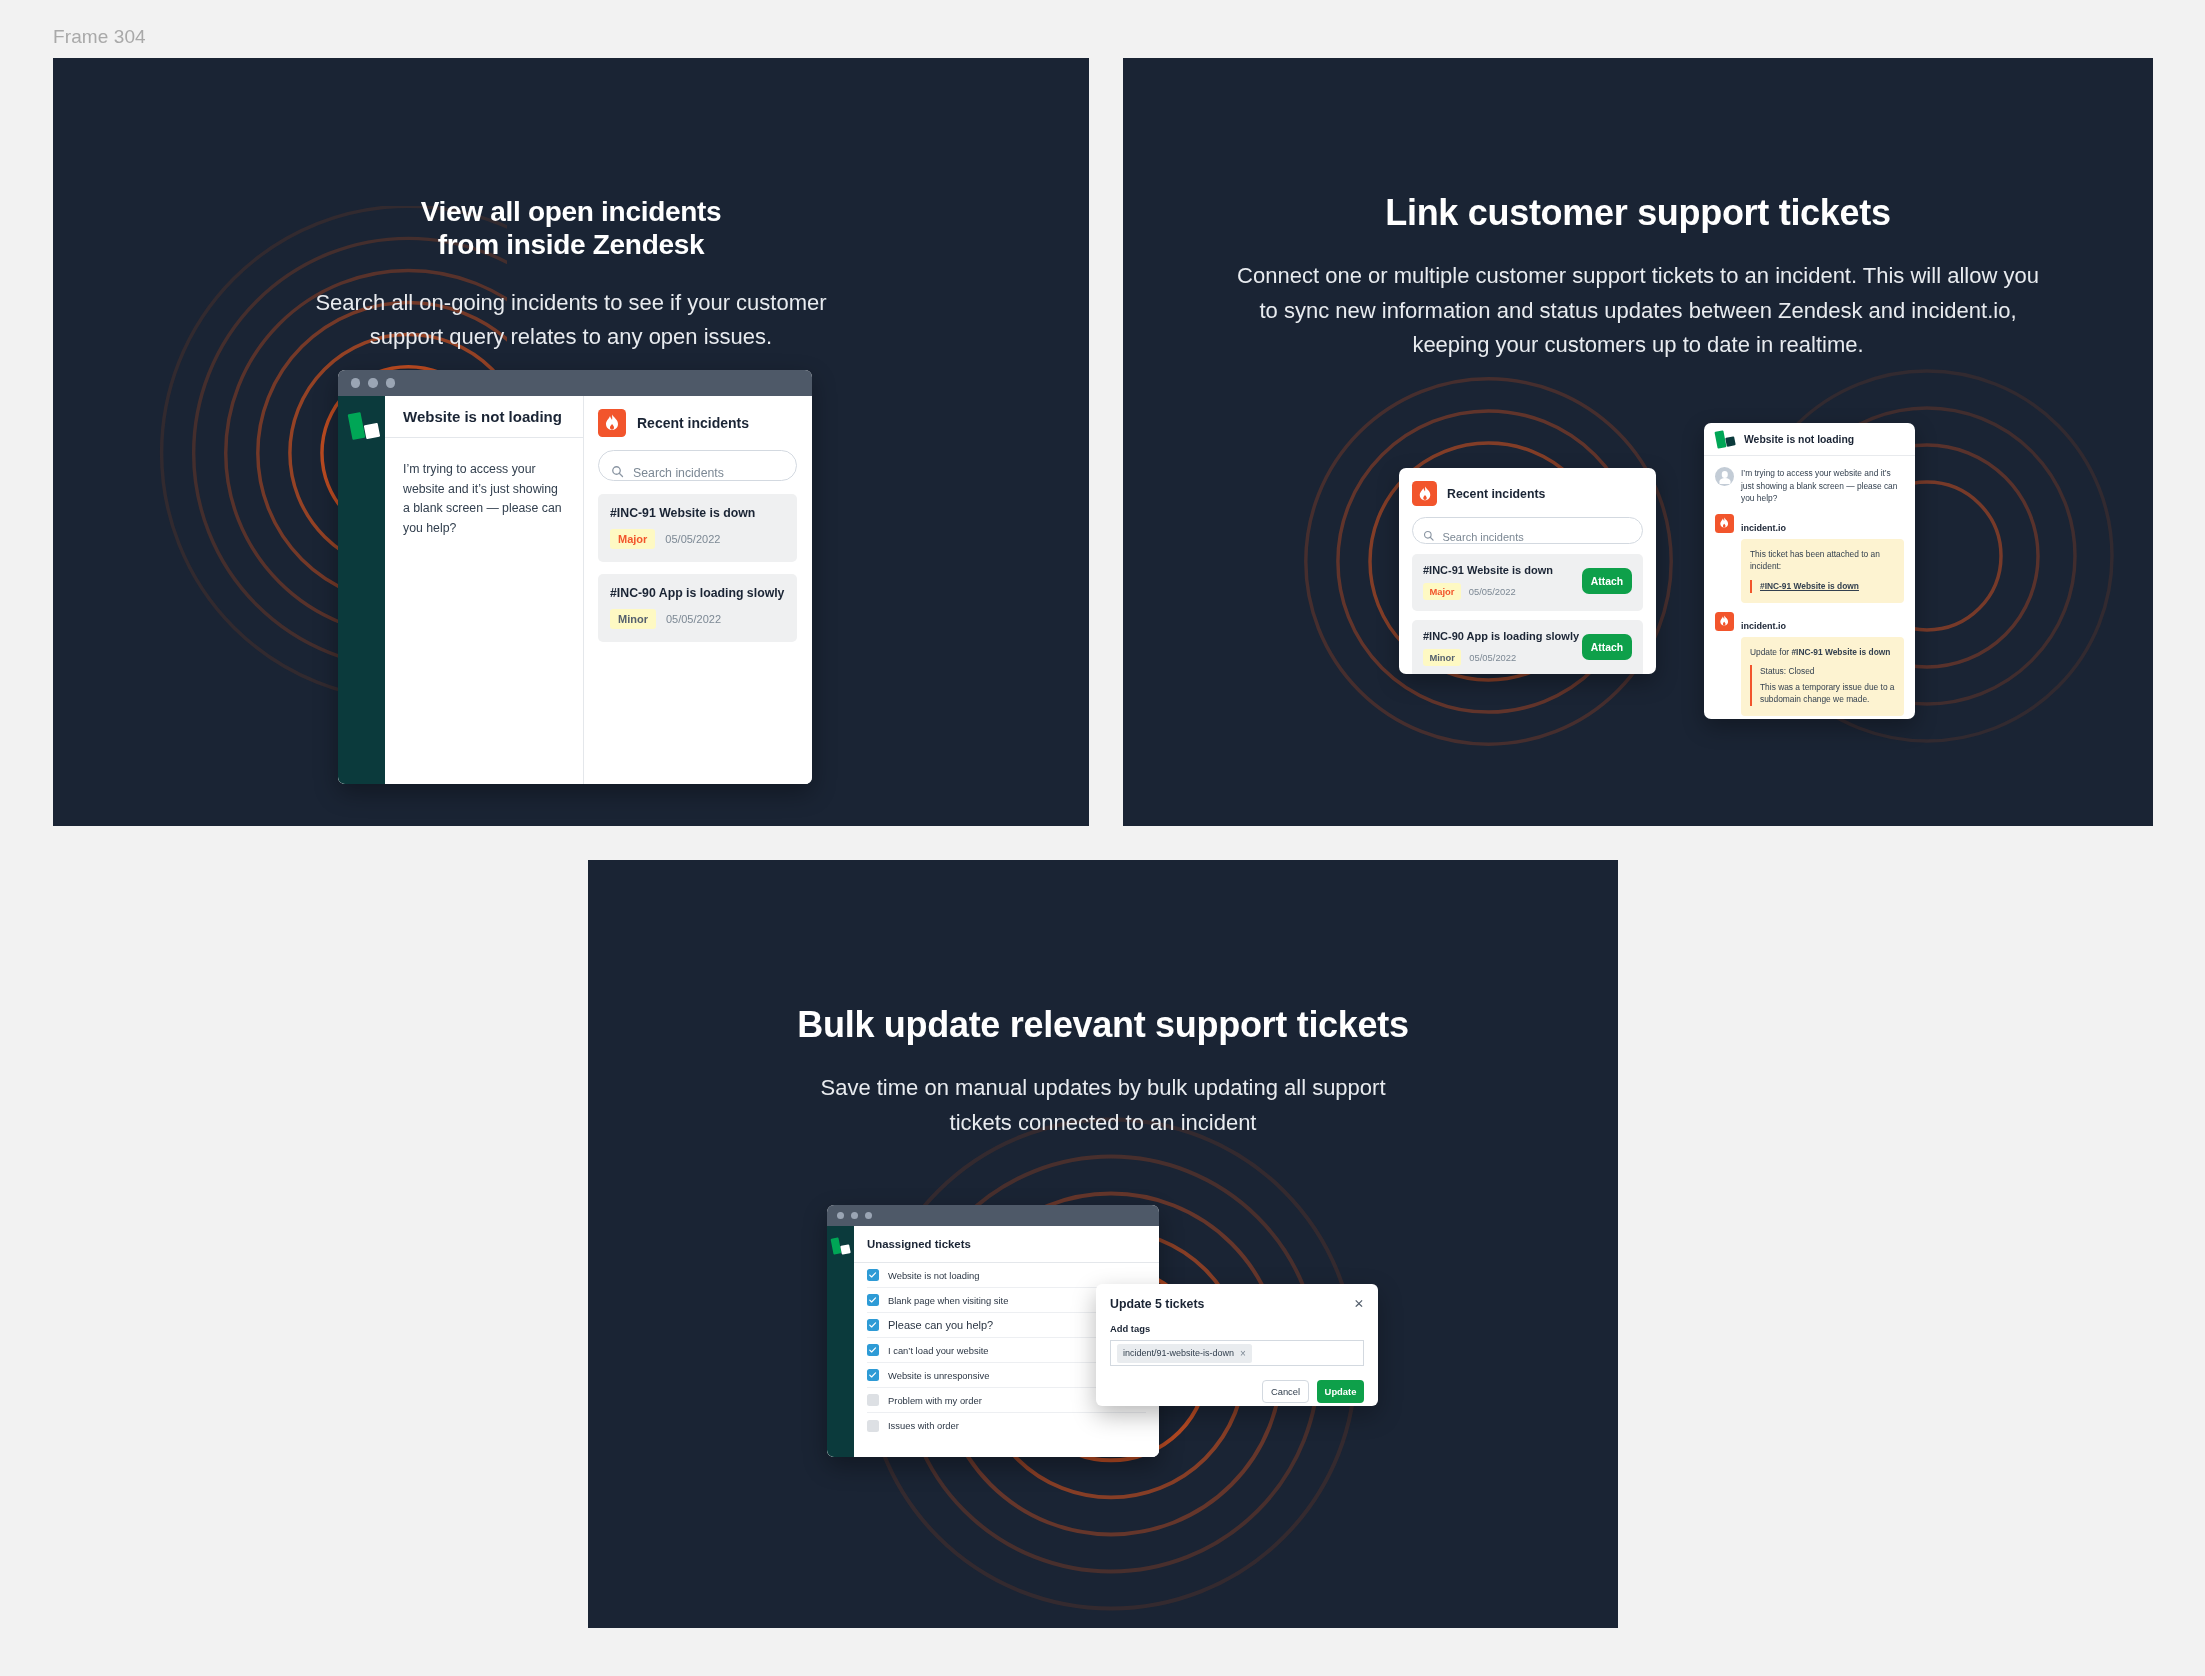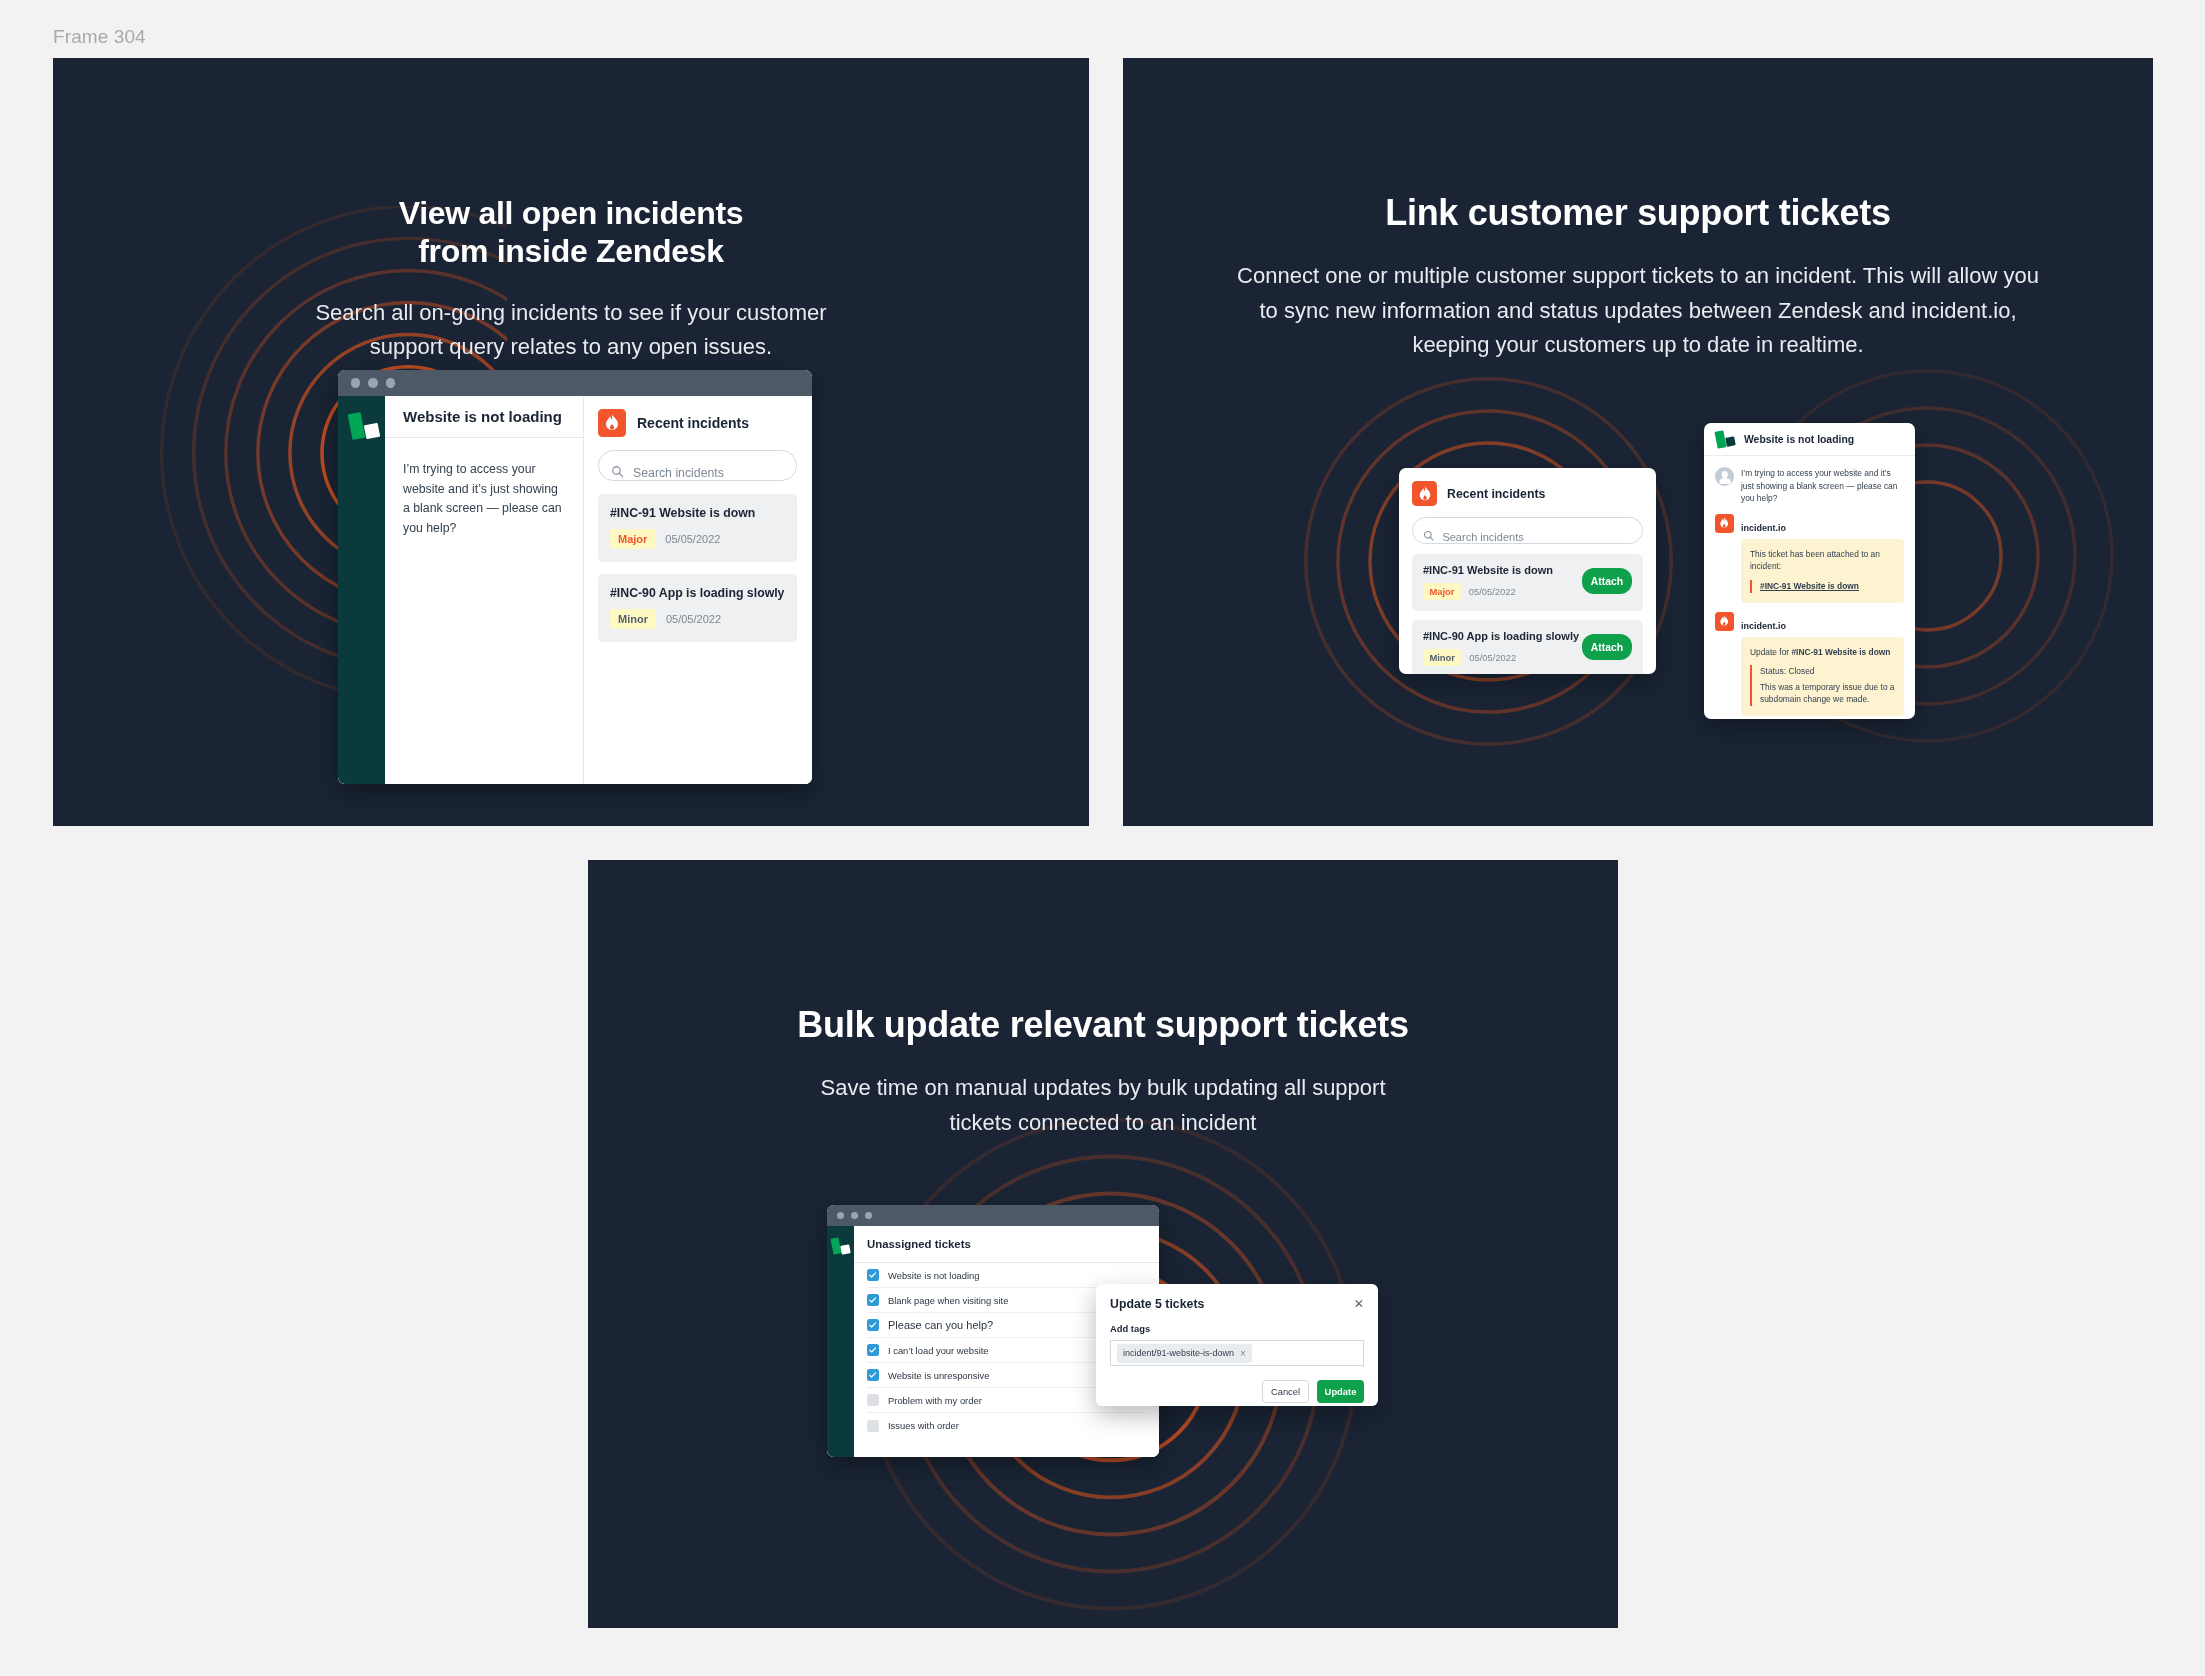--- a/index.html
+++ b/index.html
@@ -28,21 +28,21 @@
   .panel-title {
     color: #FFFFFF; font-weight: bold; line-height: 1.18;
     letter-spacing: -0.3px;
   }
   .panel-sub {
     color: #E8EBEF; line-height: 1.55; margin: 0 auto;
     font-weight: 400;
   }
 
   #panel-1 .panel-head { top: 137px; }
-  #panel-1 .panel-title { font-size: 32px; }
+  #panel-1 .panel-title { font-size: 28px; }
   #panel-1 .panel-sub { font-size: 22px; margin-top: 25px; width: 582px; }
 
   #panel-2 .panel-head { top: 134px; }
   #panel-2 .panel-title { font-size: 36px; }
   #panel-2 .panel-sub { font-size: 22px; margin-top: 25px; width: 819px; }
 
   #panel-3 .panel-head { top: 1002px; }
   #panel-3 .panel-title { font-size: 36px; }
   #panel-3 .panel-sub { font-size: 22px; margin-top: 25px; width: 582px; }
   #panel-3 .panel-head { top: 1002px; }
@@ -111,21 +111,21 @@
   .inc-meta { display: flex; align-items: center; }
   .sev {
     background: #fef9c3; border-radius: 3px; font-weight: bold;
     display: inline-flex; align-items: center; justify-content: center;
   }
   .sev.major { color: #F2552C; }
   .sev.minor { color: #55606E; }
   .inc-date { color: #7C8894; }
   .attach-btn {
     position: absolute; background: #0EA04A; color: #fff;
-    border-radius: 12px; font-weight: bold;
+    border-radius: 7px; font-weight: bold;
     display: flex; align-items: center; justify-content: center;
   }
 
   
   .float-card {
     position: absolute; background: #FFFFFF; border-radius: 7px;
     box-shadow: 0 8px 22px rgba(0,0,0,.30);
     overflow: hidden;
   }
   .zd-card-head { display: flex; align-items: center; border-bottom: 1px solid #E8EAED; }

